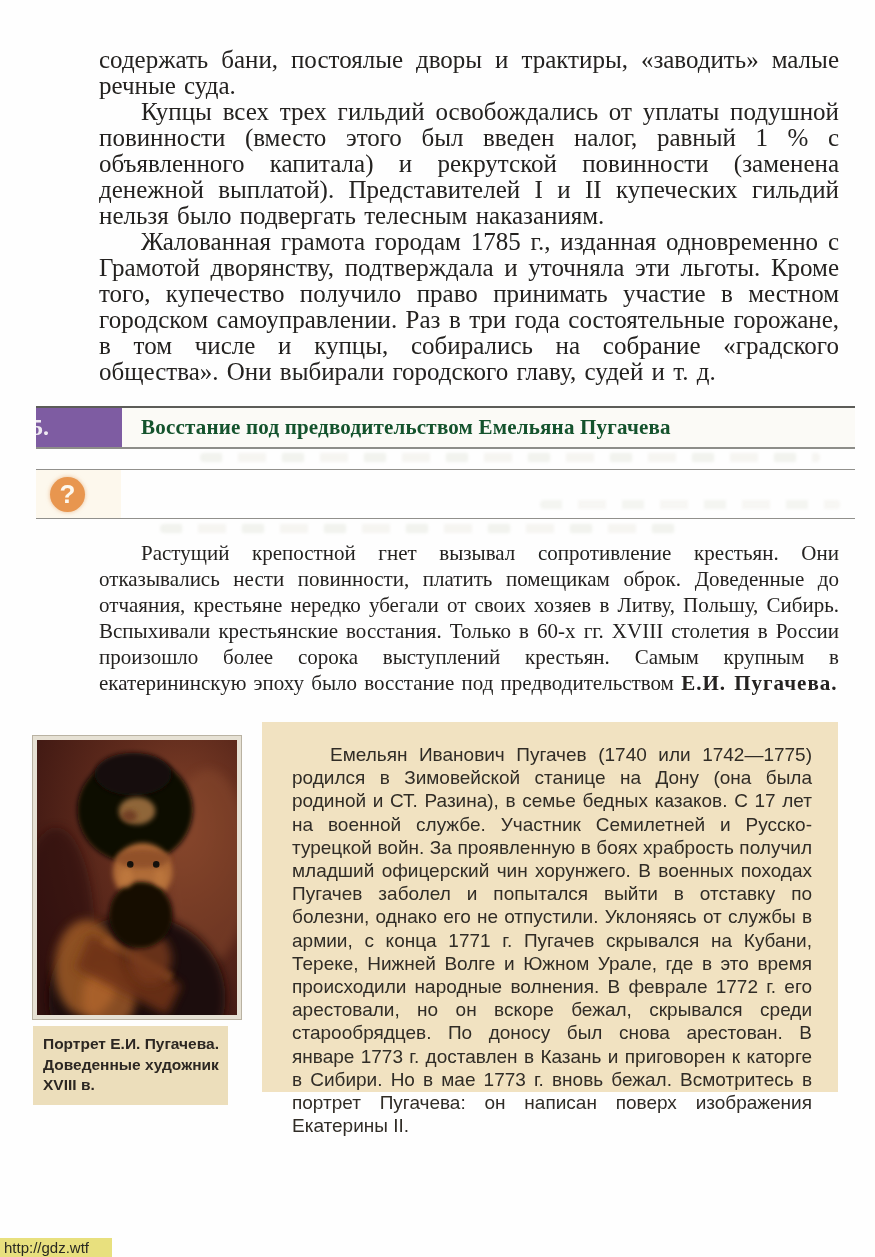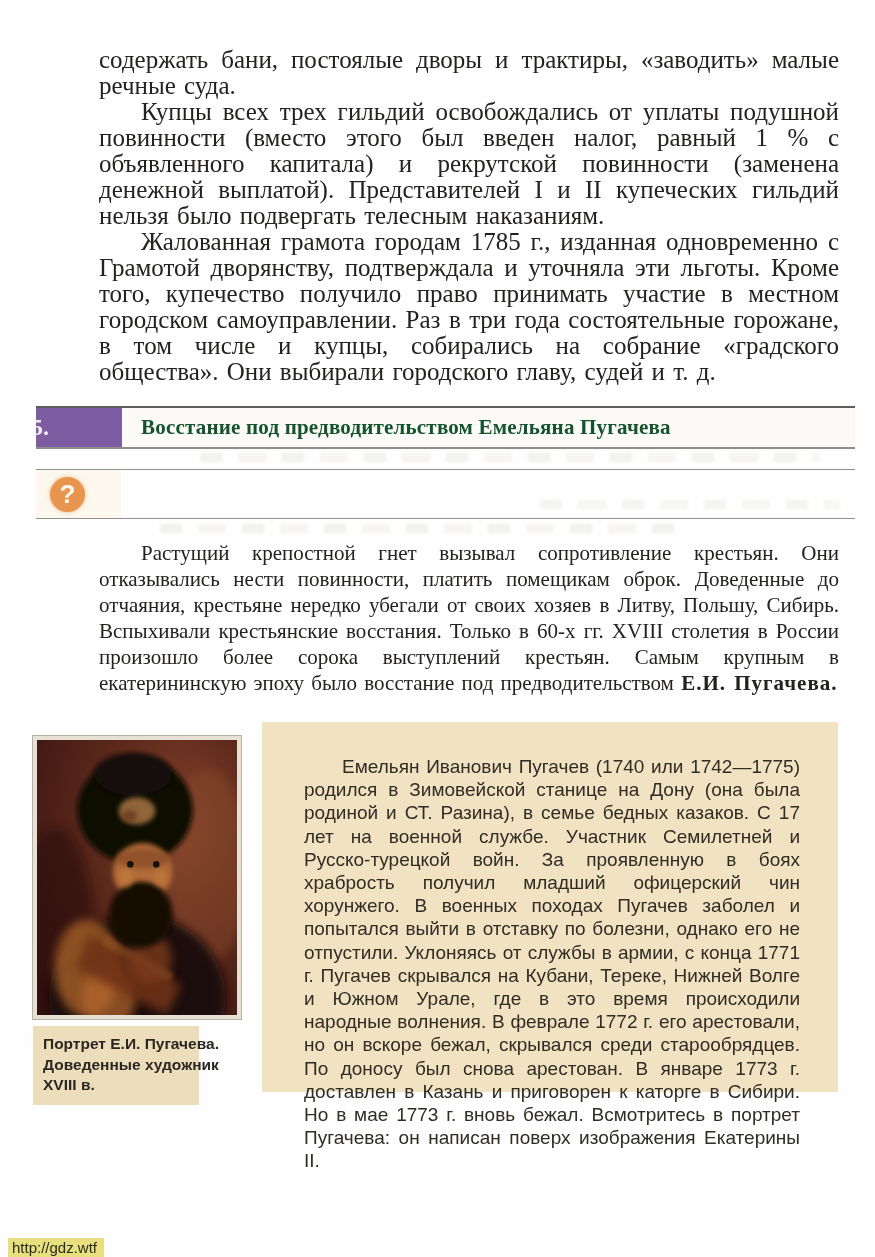--- a/index.html
+++ b/index.html
@@ -119,50 +119,50 @@
   .bio-box {
     position: absolute;
     left: 262px; top: 722px; width: 576px; height: 370px;
     background: #f1e2c1;
     padding: 21px 26px 16px 30px;
     font-family: "Liberation Sans", sans-serif;
     font-size: 19px; line-height: 23.2px;
     text-align: justify;
     color: #302c26;
   }
-  .bio-box p { margin: 12px; text-indent: 38px; }
+  .bio-box p { margin: 0; text-indent: 38px; }
 
   
   .portrait-frame {
     position: absolute;
     left: 33px; top: 736px; width: 208px; height: 283px;
     border: 4px solid #e6e1d4;
     outline: 1px solid #b9b2a2;
     background: #47190f;
   }
   .portrait-frame svg { display: block; width: 100%; height: 100%; }
 
   .caption-box {
     position: absolute;
-    left: 33px; top: 1026px; width: 166px;
+    left: 33px; top: 1026px; width: 195px;
     background: #ecdebb;
     padding: 8px 10px 9px 10px;
     font-family: "Liberation Sans", sans-serif;
     font-weight: bold;
     font-size: 15.5px; line-height: 20.5px;
     color: #2c2722;
   }
   .caption-box div { white-space: nowrap; }
 
   
   .watermark {
     position: absolute;
-    left: 8px; top: 1238px;
+    left: 0; top: 1238px;
     background: #e8e07e;
-    padding: 1px 7px 2px 4px;
+    padding: 1px 23px 2px 4px;
     font-family: "Liberation Sans", sans-serif;
     font-size: 15px;
     color: #2a2a22;
   }
 </style>
 </head>
 <body>
 
 <div class="page">
 

